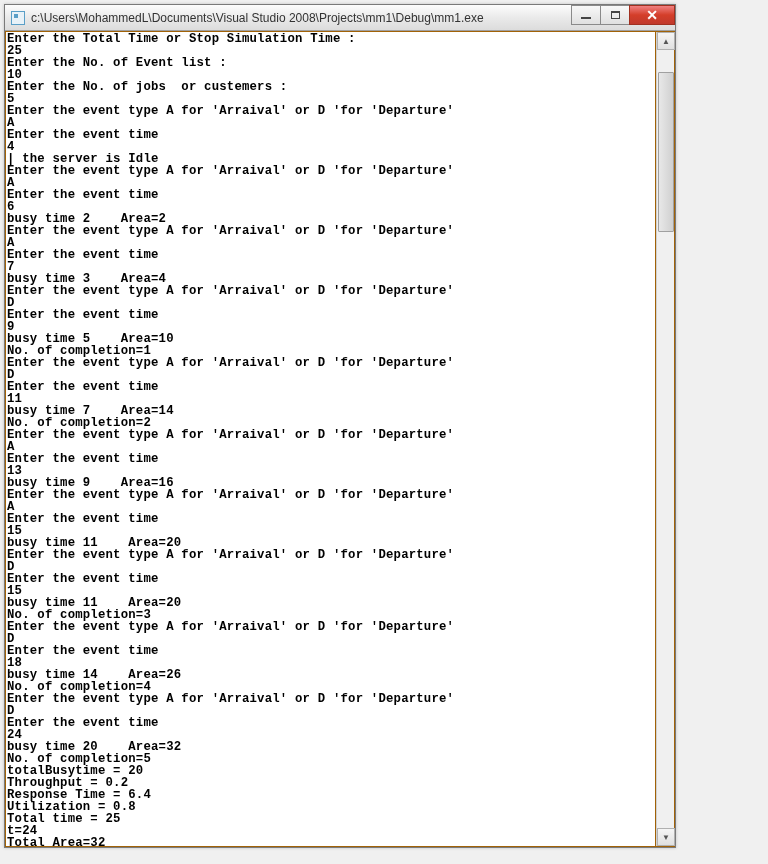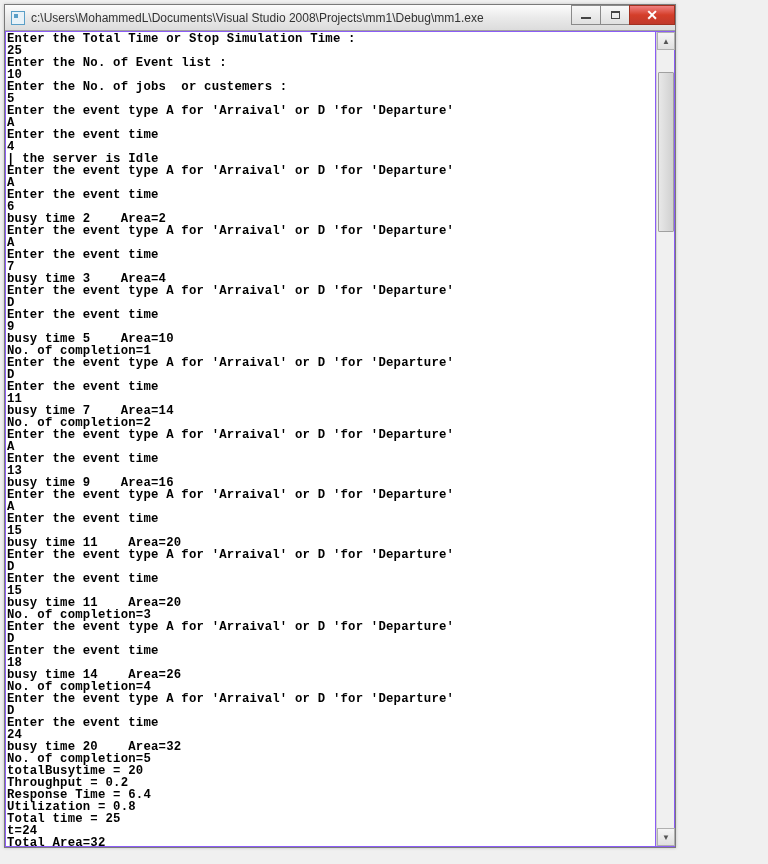--- a/index.html
+++ b/index.html
@@ -10,21 +10,21 @@
     body {
       font-family: Arial, sans-serif;
       background: #f0f0f0;
       width: 768px;
       height: 864px;
       overflow: hidden;
     }
     .window {
       width: 672px;
       height: 844px;
-      background: #8b5cf6;
+      background: #a16207;
       border: 1px solid #7a7a7a;
       position: relative;
       margin-left: 4px;
       margin-top: 4px;
       box-shadow: 0 0 3px rgba(0,0,0,0.2);
     }
     .titlebar {
       height: 26px;
       background: linear-gradient(to bottom, #fdfdfd 0%, #eaeaea 50%, #dcdcdc 100%);
       border-bottom: 1px solid #a0a0a0;

